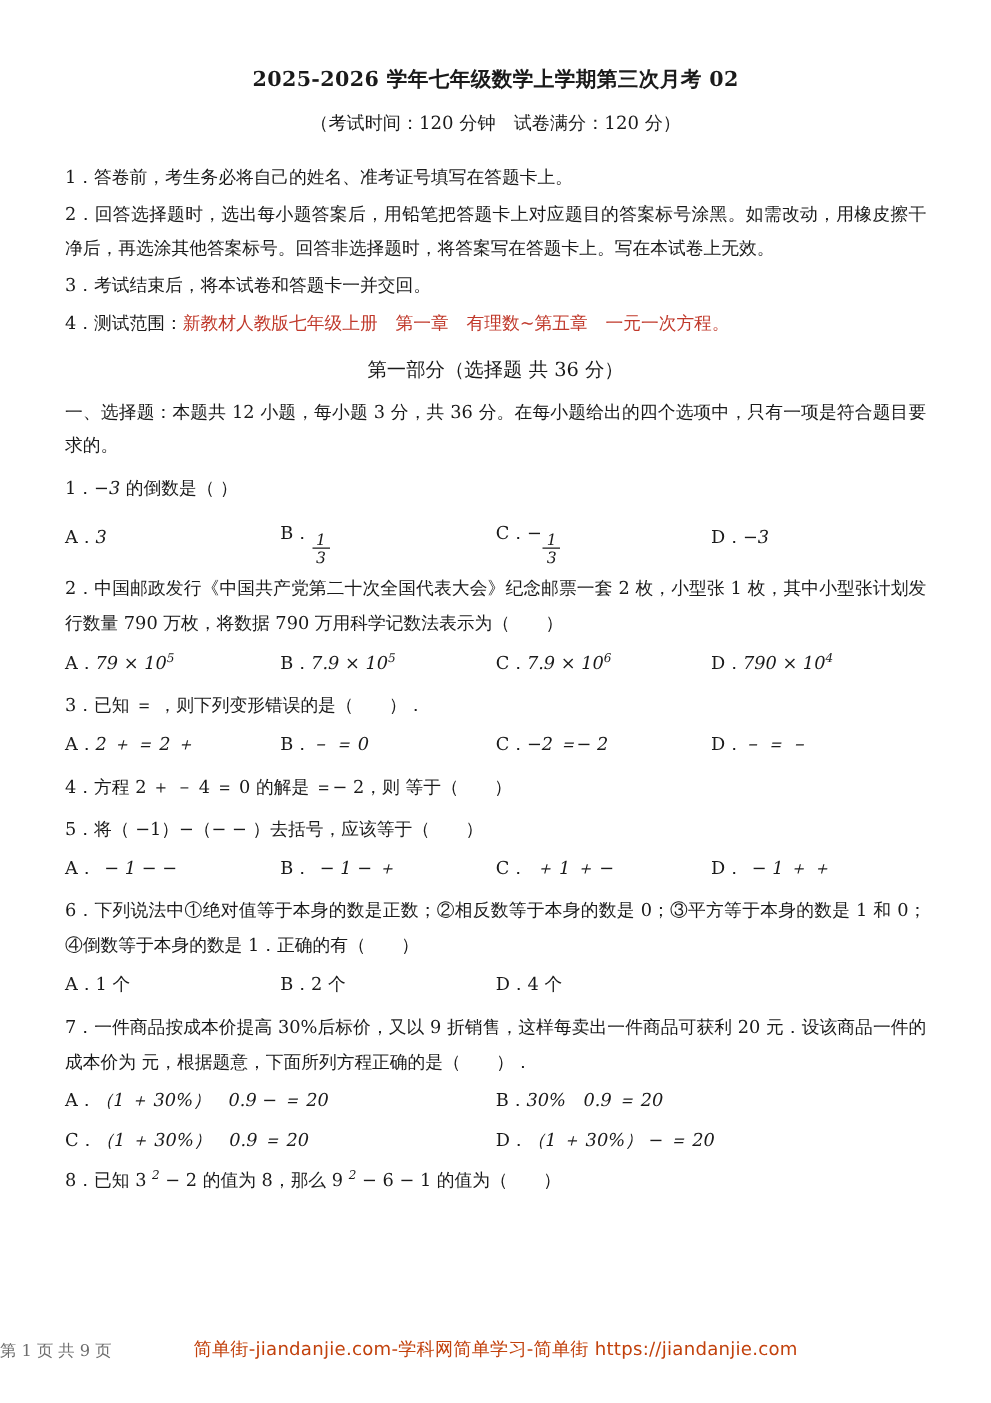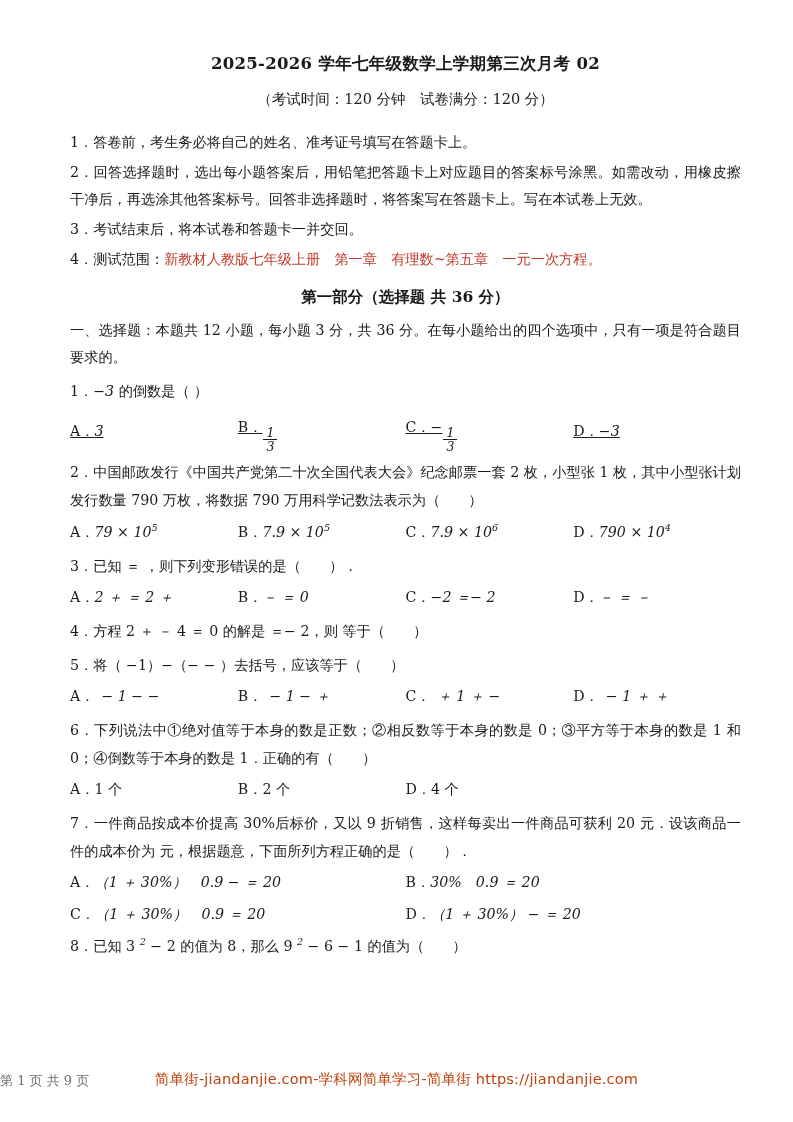--- a/index.html
+++ b/index.html
@@ -12,21 +12,21 @@
     font-family: "DejaVu Serif", "Liberation Serif", serif;
     color: #1a1a1a;
   }
   .page {
     position: relative;
     width: 793px;
     height: 1122px;
     margin: 0 auto;
     background: #ffffff;
     box-sizing: border-box;
-    padding: 52px 52px 0 70px;
+    padding: 52px 52px 0 52px;
     overflow: hidden;
   }
   .doc-title {
     text-align: center;
     font-weight: bold;
     font-size: 16.5px;
     letter-spacing: 0.3px;
     margin: 0 0 14px 0;
     line-height: 1.4;
   }
@@ -46,21 +46,21 @@
     line-height: 1.95;
     margin: 0 0 2px 0;
     text-align: justify;
     text-justify: inter-ideograph;
   }
   .red {
     color: #c0392b;
   }
   .part-title {
     text-align: center;
-    font-weight: bold;
+    font-weight: normal;
     font-size: 15.5px;
     margin: 12px 0 8px 0;
     line-height: 1.5;
   }
   .section-intro {
     font-size: 14.2px;
     line-height: 1.95;
     margin: 0 0 4px 0;
     text-align: justify;
     text-justify: inter-ideograph;
@@ -80,21 +80,21 @@
     margin: 4px 0 0 0;
     align-items: center;
   }
   .opts.two-col .opt { width: 50%; }
   .opts .opt {
     width: 25%;
     box-sizing: border-box;
     padding-right: 6px;
     white-space: nowrap;
   }
-  .opts.tall { line-height: 2.5; text-decoration: underline; }
+  .opts.tall { line-height: 2.5; }
   i, .it {
     font-style: italic;
   }
   sup {
     font-size: 0.68em;
     vertical-align: super;
     font-style: italic;
   }
   .frac {
     display: inline-flex;

